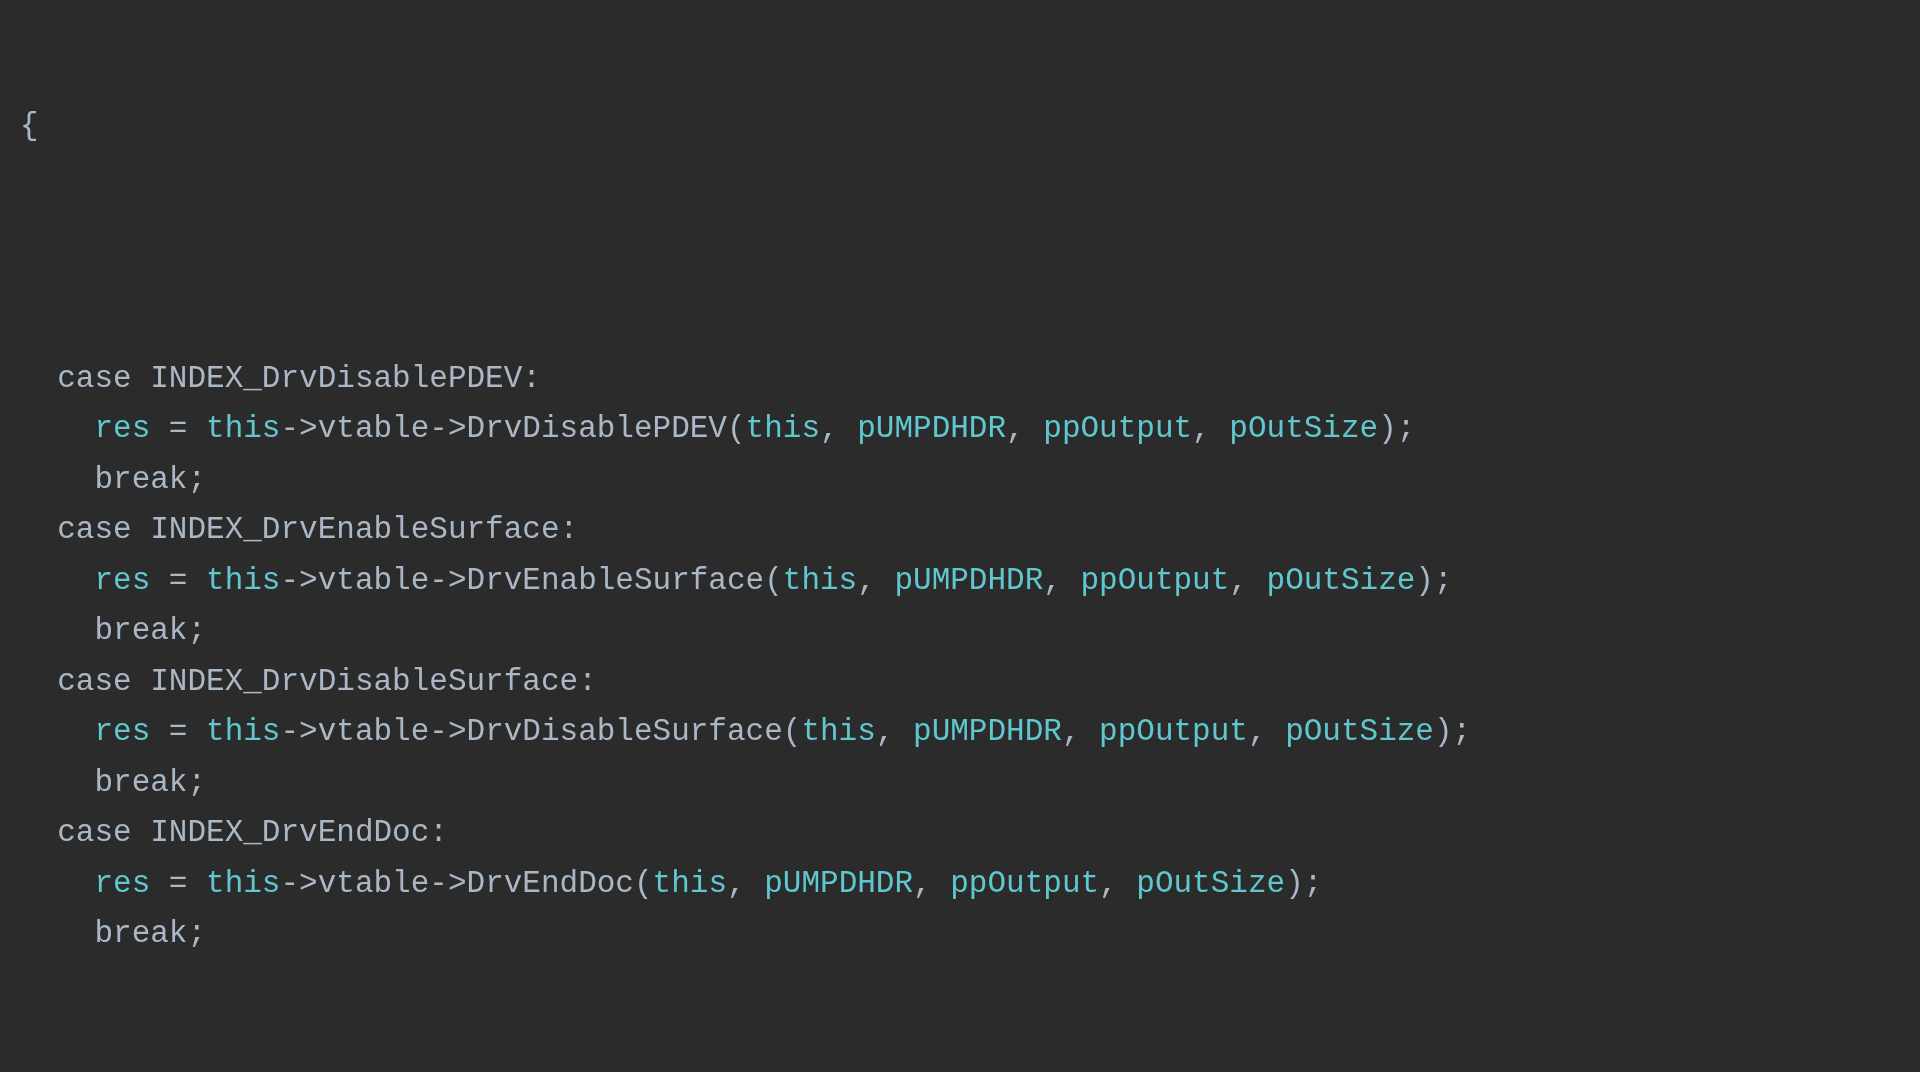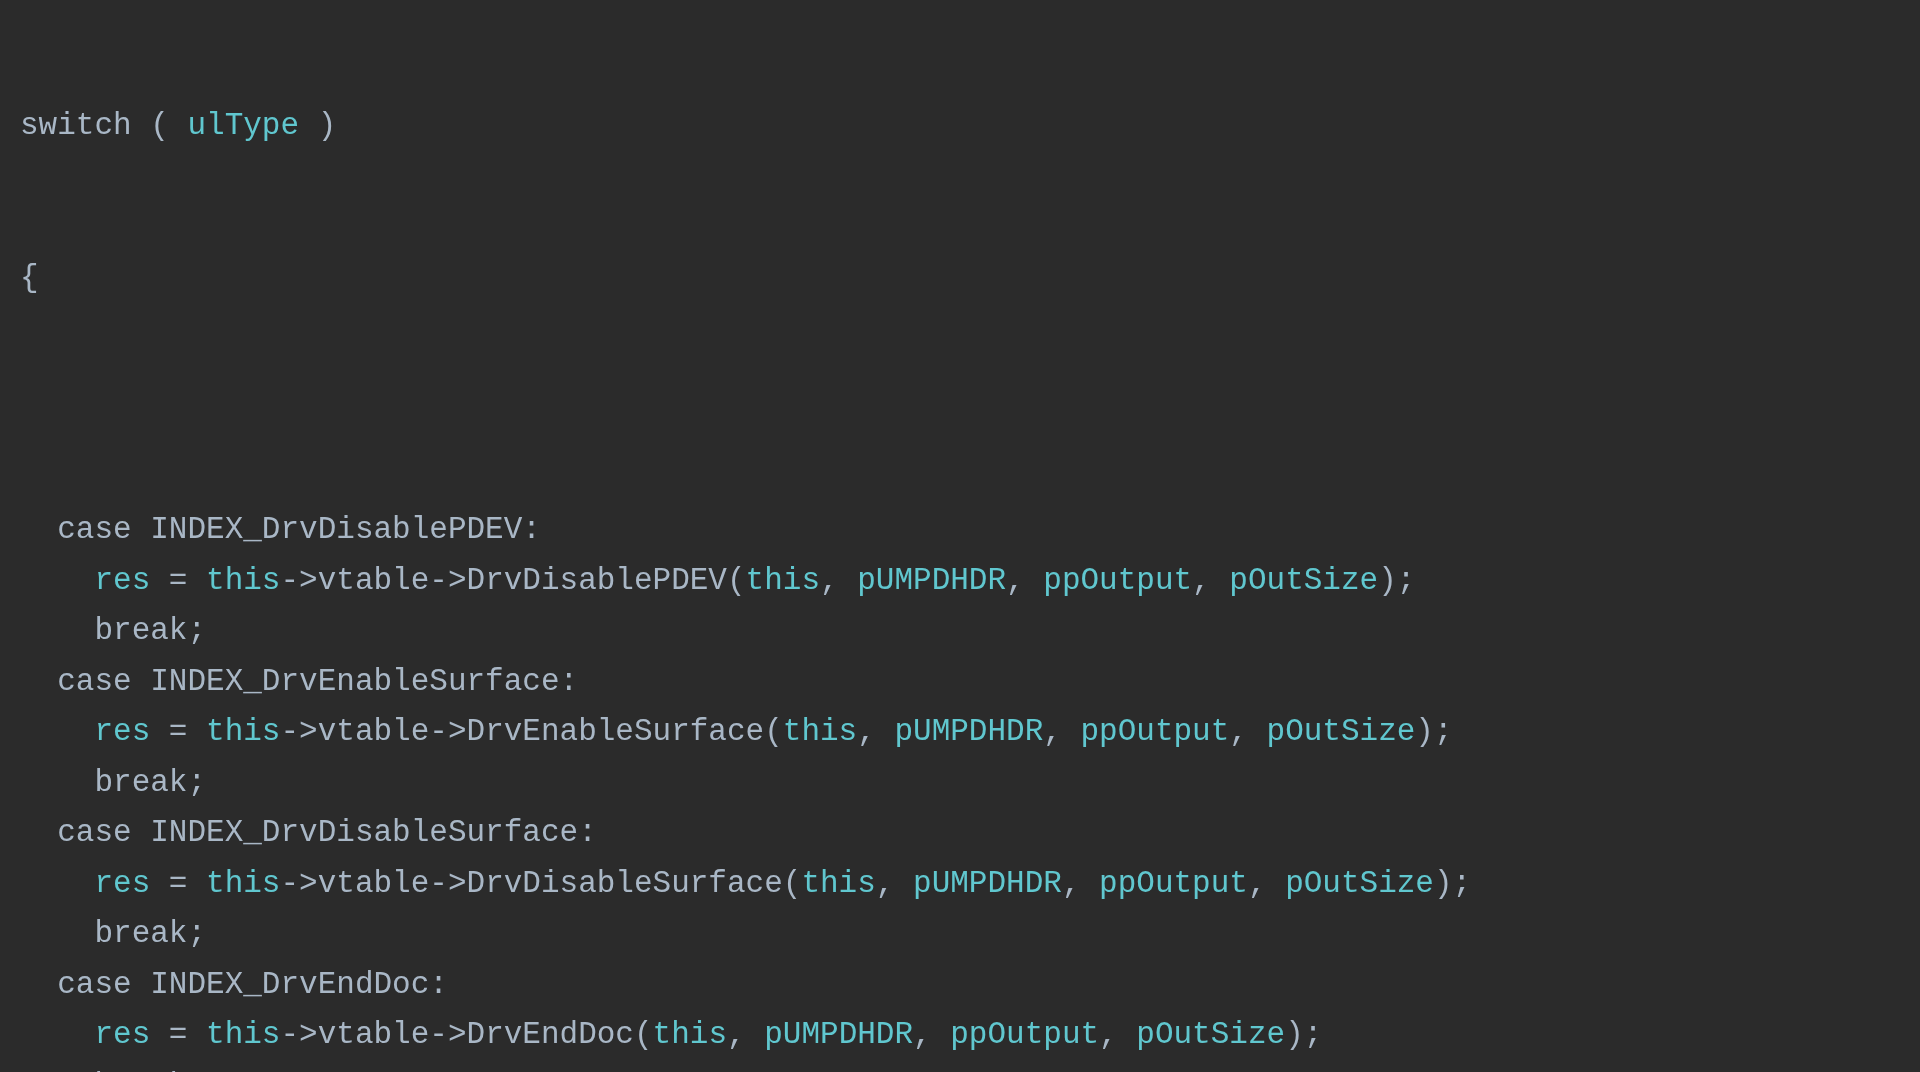--- a/index.html
+++ b/index.html
@@ -27,20 +27,19 @@
   .tk-kw   { color: #a9b7c6; } 
   .tk-paren { color: #a9b7c6; }
   .tk-var  { color: #60c7cf; } 
   .tk-plain{ color: #a9b7c6; } 
   .tk-op   { color: #a9b7c6; }
 </style>
 </head>
 <body>
 
 <div class="code-area">
-  <span class="line"><span class="tk-kw">switch</span><span class="tk-paren"> (</span><span class="tk-var"> ulType </span><span class="tk-paren">)</span></span>
   <span class="line"><span class="tk-plain">{</span></span>
 
   
   <span class="line">  <span class="tk-kw">case</span><span class="tk-plain"> INDEX_DrvDisablePDEV</span><span class="tk-plain">:</span></span><span class="line">    <span class="tk-var">res</span><span class="tk-op"> = </span><span class="tk-var">this</span><span class="tk-op">-&gt;</span><span class="tk-plain">vtable</span><span class="tk-op">-&gt;</span><span class="tk-plain">DrvDisablePDEV</span><span class="tk-plain">(</span><span class="tk-var">this</span><span class="tk-plain">, </span><span class="tk-var">pUMPDHDR</span><span class="tk-plain">, </span><span class="tk-var">ppOutput</span><span class="tk-plain">, </span><span class="tk-var">pOutSize</span><span class="tk-plain">);</span></span><span class="line">    <span class="tk-kw">break</span><span class="tk-plain">;</span></span><span class="line">  <span class="tk-kw">case</span><span class="tk-plain"> INDEX_DrvEnableSurface</span><span class="tk-plain">:</span></span><span class="line">    <span class="tk-var">res</span><span class="tk-op"> = </span><span class="tk-var">this</span><span class="tk-op">-&gt;</span><span class="tk-plain">vtable</span><span class="tk-op">-&gt;</span><span class="tk-plain">DrvEnableSurface</span><span class="tk-plain">(</span><span class="tk-var">this</span><span class="tk-plain">, </span><span class="tk-var">pUMPDHDR</span><span class="tk-plain">, </span><span class="tk-var">ppOutput</span><span class="tk-plain">, </span><span class="tk-var">pOutSize</span><span class="tk-plain">);</span></span><span class="line">    <span class="tk-kw">break</span><span class="tk-plain">;</span></span><span class="line">  <span class="tk-kw">case</span><span class="tk-plain"> INDEX_DrvDisableSurface</span><span class="tk-plain">:</span></span><span class="line">    <span class="tk-var">res</span><span class="tk-op"> = </span><span class="tk-var">this</span><span class="tk-op">-&gt;</span><span class="tk-plain">vtable</span><span class="tk-op">-&gt;</span><span class="tk-plain">DrvDisableSurface</span><span class="tk-plain">(</span><span class="tk-var">this</span><span class="tk-plain">, </span><span class="tk-var">pUMPDHDR</span><span class="tk-plain">, </span><span class="tk-var">ppOutput</span><span class="tk-plain">, </span><span class="tk-var">pOutSize</span><span class="tk-plain">);</span></span><span class="line">    <span class="tk-kw">break</span><span class="tk-plain">;</span></span><span class="line">  <span class="tk-kw">case</span><span class="tk-plain"> INDEX_DrvEndDoc</span><span class="tk-plain">:</span></span><span class="line">    <span class="tk-var">res</span><span class="tk-op"> = </span><span class="tk-var">this</span><span class="tk-op">-&gt;</span><span class="tk-plain">vtable</span><span class="tk-op">-&gt;</span><span class="tk-plain">DrvEndDoc</span><span class="tk-plain">(</span><span class="tk-var">this</span><span class="tk-plain">, </span><span class="tk-var">pUMPDHDR</span><span class="tk-plain">, </span><span class="tk-var">ppOutput</span><span class="tk-plain">, </span><span class="tk-var">pOutSize</span><span class="tk-plain">);</span></span><span class="line">    <span class="tk-kw">break</span><span class="tk-plain">;</span></span>
 
   
 </div>
 
 </body></html>

